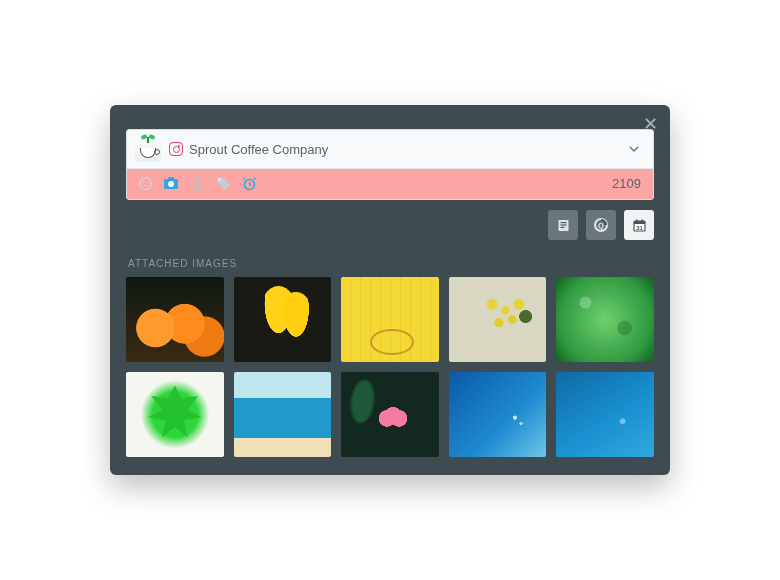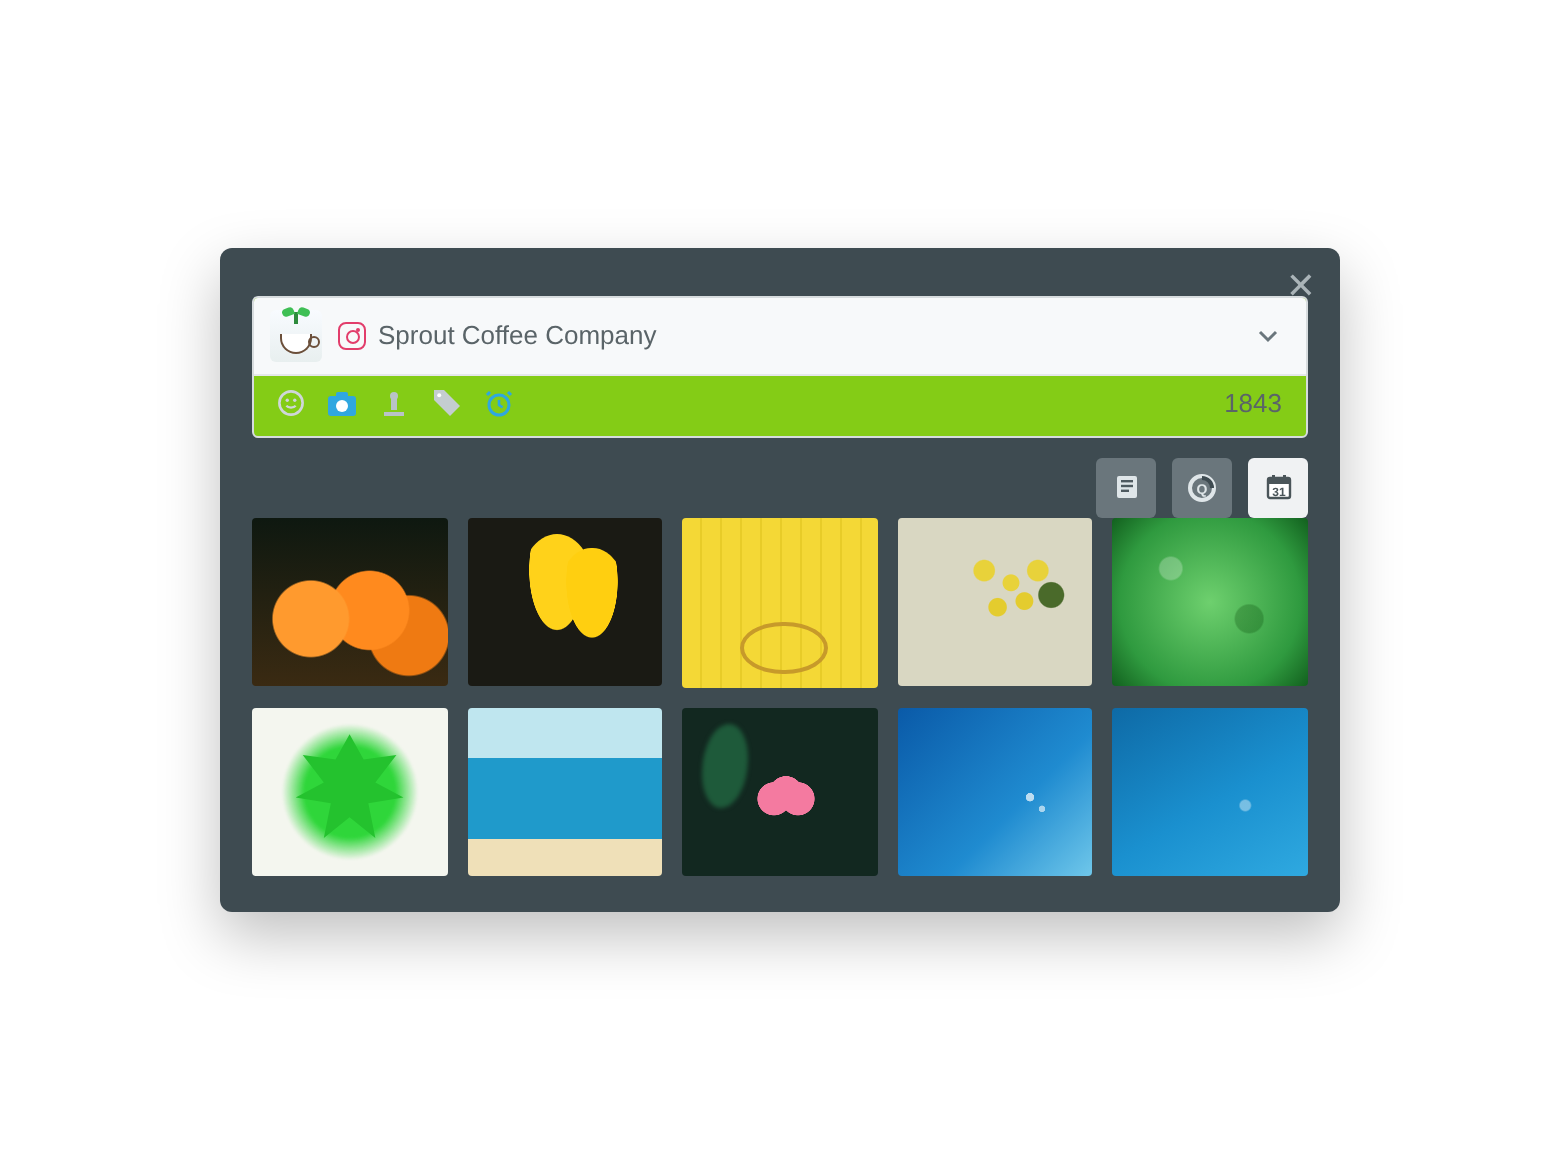--- a/index.html
+++ b/index.html
@@ -21,21 +21,21 @@
     position: relative;
   }
   .close-x {
     position: absolute;
     top: 8px; right: 12px;
     color: #aab4b8;
     font-size: 18px;
     cursor: pointer;
   }
   .composer {
-    background: #84cc16;
+    background: #fca5a5;
     border: 1px solid #d7dcde;
     border-radius: 3px;
     margin-top: 12px;
     overflow: hidden;
   }
   .account-row {
     display: flex;
     align-items: center;
     padding: 6px 8px;
     border-bottom: 1px solid #e5e8ea;
@@ -266,21 +266,21 @@
             </svg>
         </span>
         <span>
           <svg width="15" height="15" viewBox="0 0 15 15">
               <circle cx="7.5" cy="8.5" r="5" fill="none" stroke="#2fa7e0" stroke-width="1.5"></circle>
               <path d="M7.5 6v2.5l1.8 1.2" fill="none" stroke="#2fa7e0" stroke-width="1.3"></path>
               <path d="M3 2l-1.5 1.5M12 2l1.5 1.5" stroke="#2fa7e0" stroke-width="1.5"></path>
             </svg>
         </span>
       </div>
-      <span class="char-count">1843</span>
+      <span class="char-count">2109</span>
     </div>
   </div>
 
   <div class="action-row">
     <div class="sq-btn">
       <svg width="15" height="15" viewBox="0 0 15 15">
           <rect x="2.5" y="2" width="10" height="11" rx="1" fill="currentColor"></rect>
           <rect x="4.5" y="4" width="6" height="1.2" fill="#4e5a60"></rect>
           <rect x="4.5" y="6.4" width="6" height="1.2" fill="#4e5a60"></rect>
           <rect x="4.5" y="8.8" width="4" height="1.2" fill="#4e5a60"></rect>
@@ -297,20 +297,21 @@
       <svg width="15" height="15" viewBox="0 0 15 15">
           <rect x="2" y="3" width="11" height="10" rx="1" fill="#fff" stroke="#4a5559" stroke-width="1.2"></rect>
           <rect x="2" y="3" width="11" height="3" fill="#4a5559"></rect>
           <rect x="4" y="1.5" width="1.5" height="3" fill="#4a5559"></rect>
           <rect x="9.5" y="1.5" width="1.5" height="3" fill="#4a5559"></rect>
           <text x="7.5" y="12" font-size="6" font-weight="700" text-anchor="middle" fill="#4a5559">31</text>
         </svg>
     </div>
   </div>
 
+  <div class="attached-label">ATTACHED IMAGES</div>
   <div class="thumb-grid">
     <div class="thumb img-pumpkins"></div>
     <div class="thumb img-tulips"></div>
     <div class="thumb img-yellowwall"></div>
     <div class="thumb img-mimosa"></div>
     <div class="thumb img-lettuce"></div>
     <div class="thumb img-maple"></div>
     <div class="thumb img-beach"></div>
     <div class="thumb img-pinkflower"></div>
     <div class="thumb img-oceanrocks"></div>

